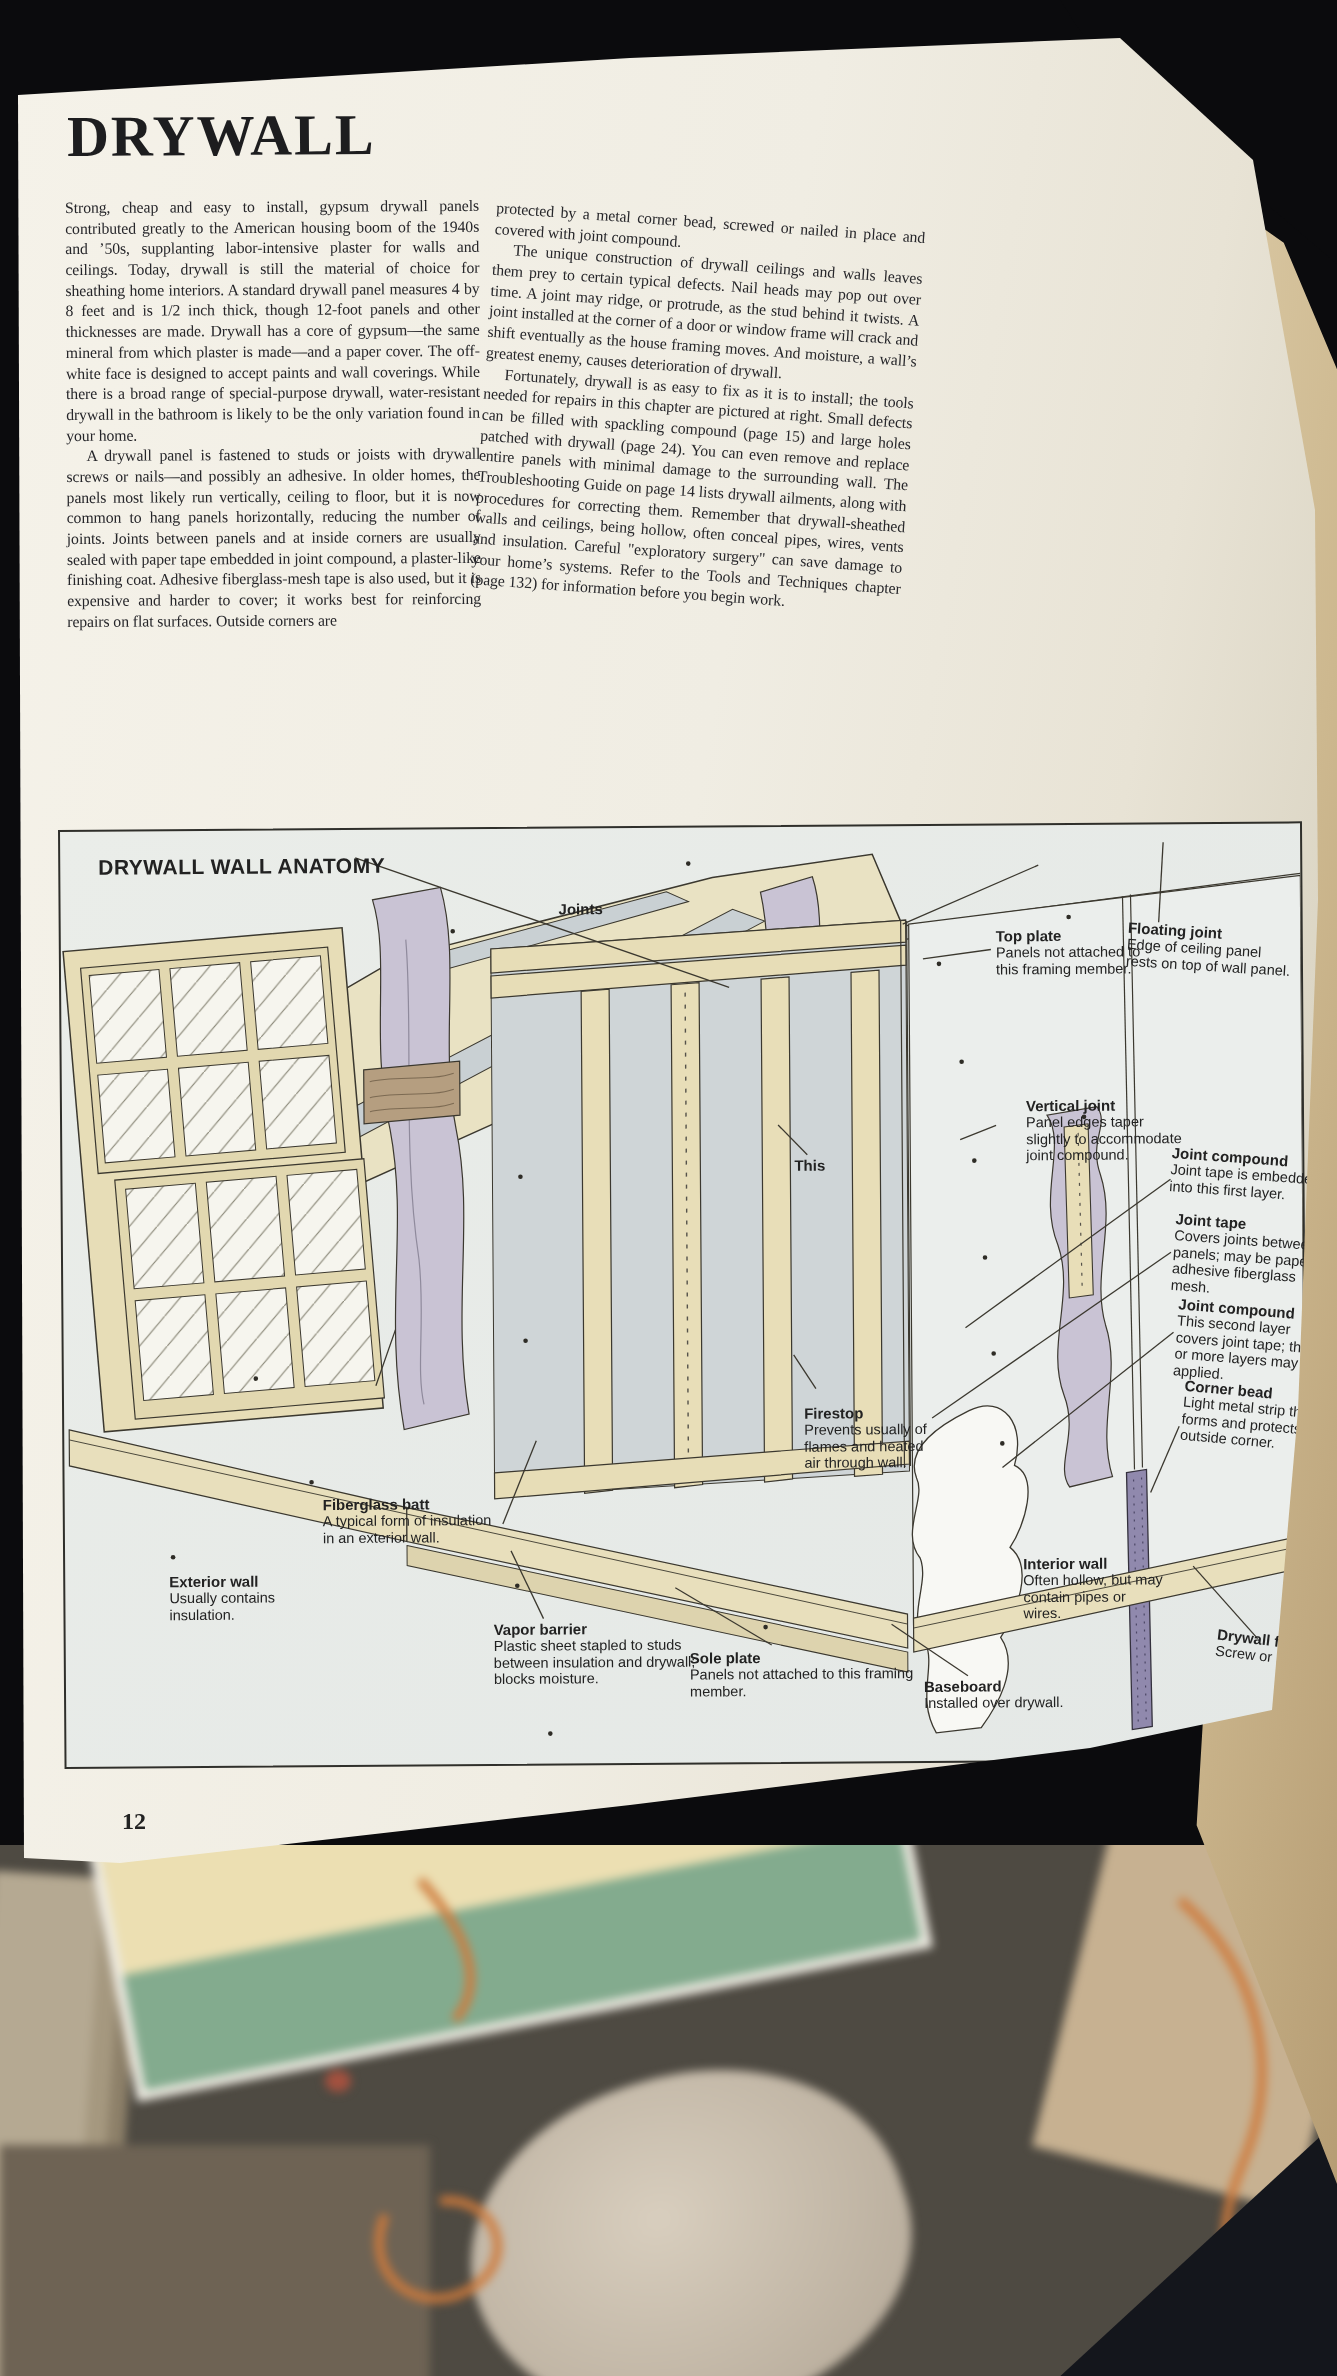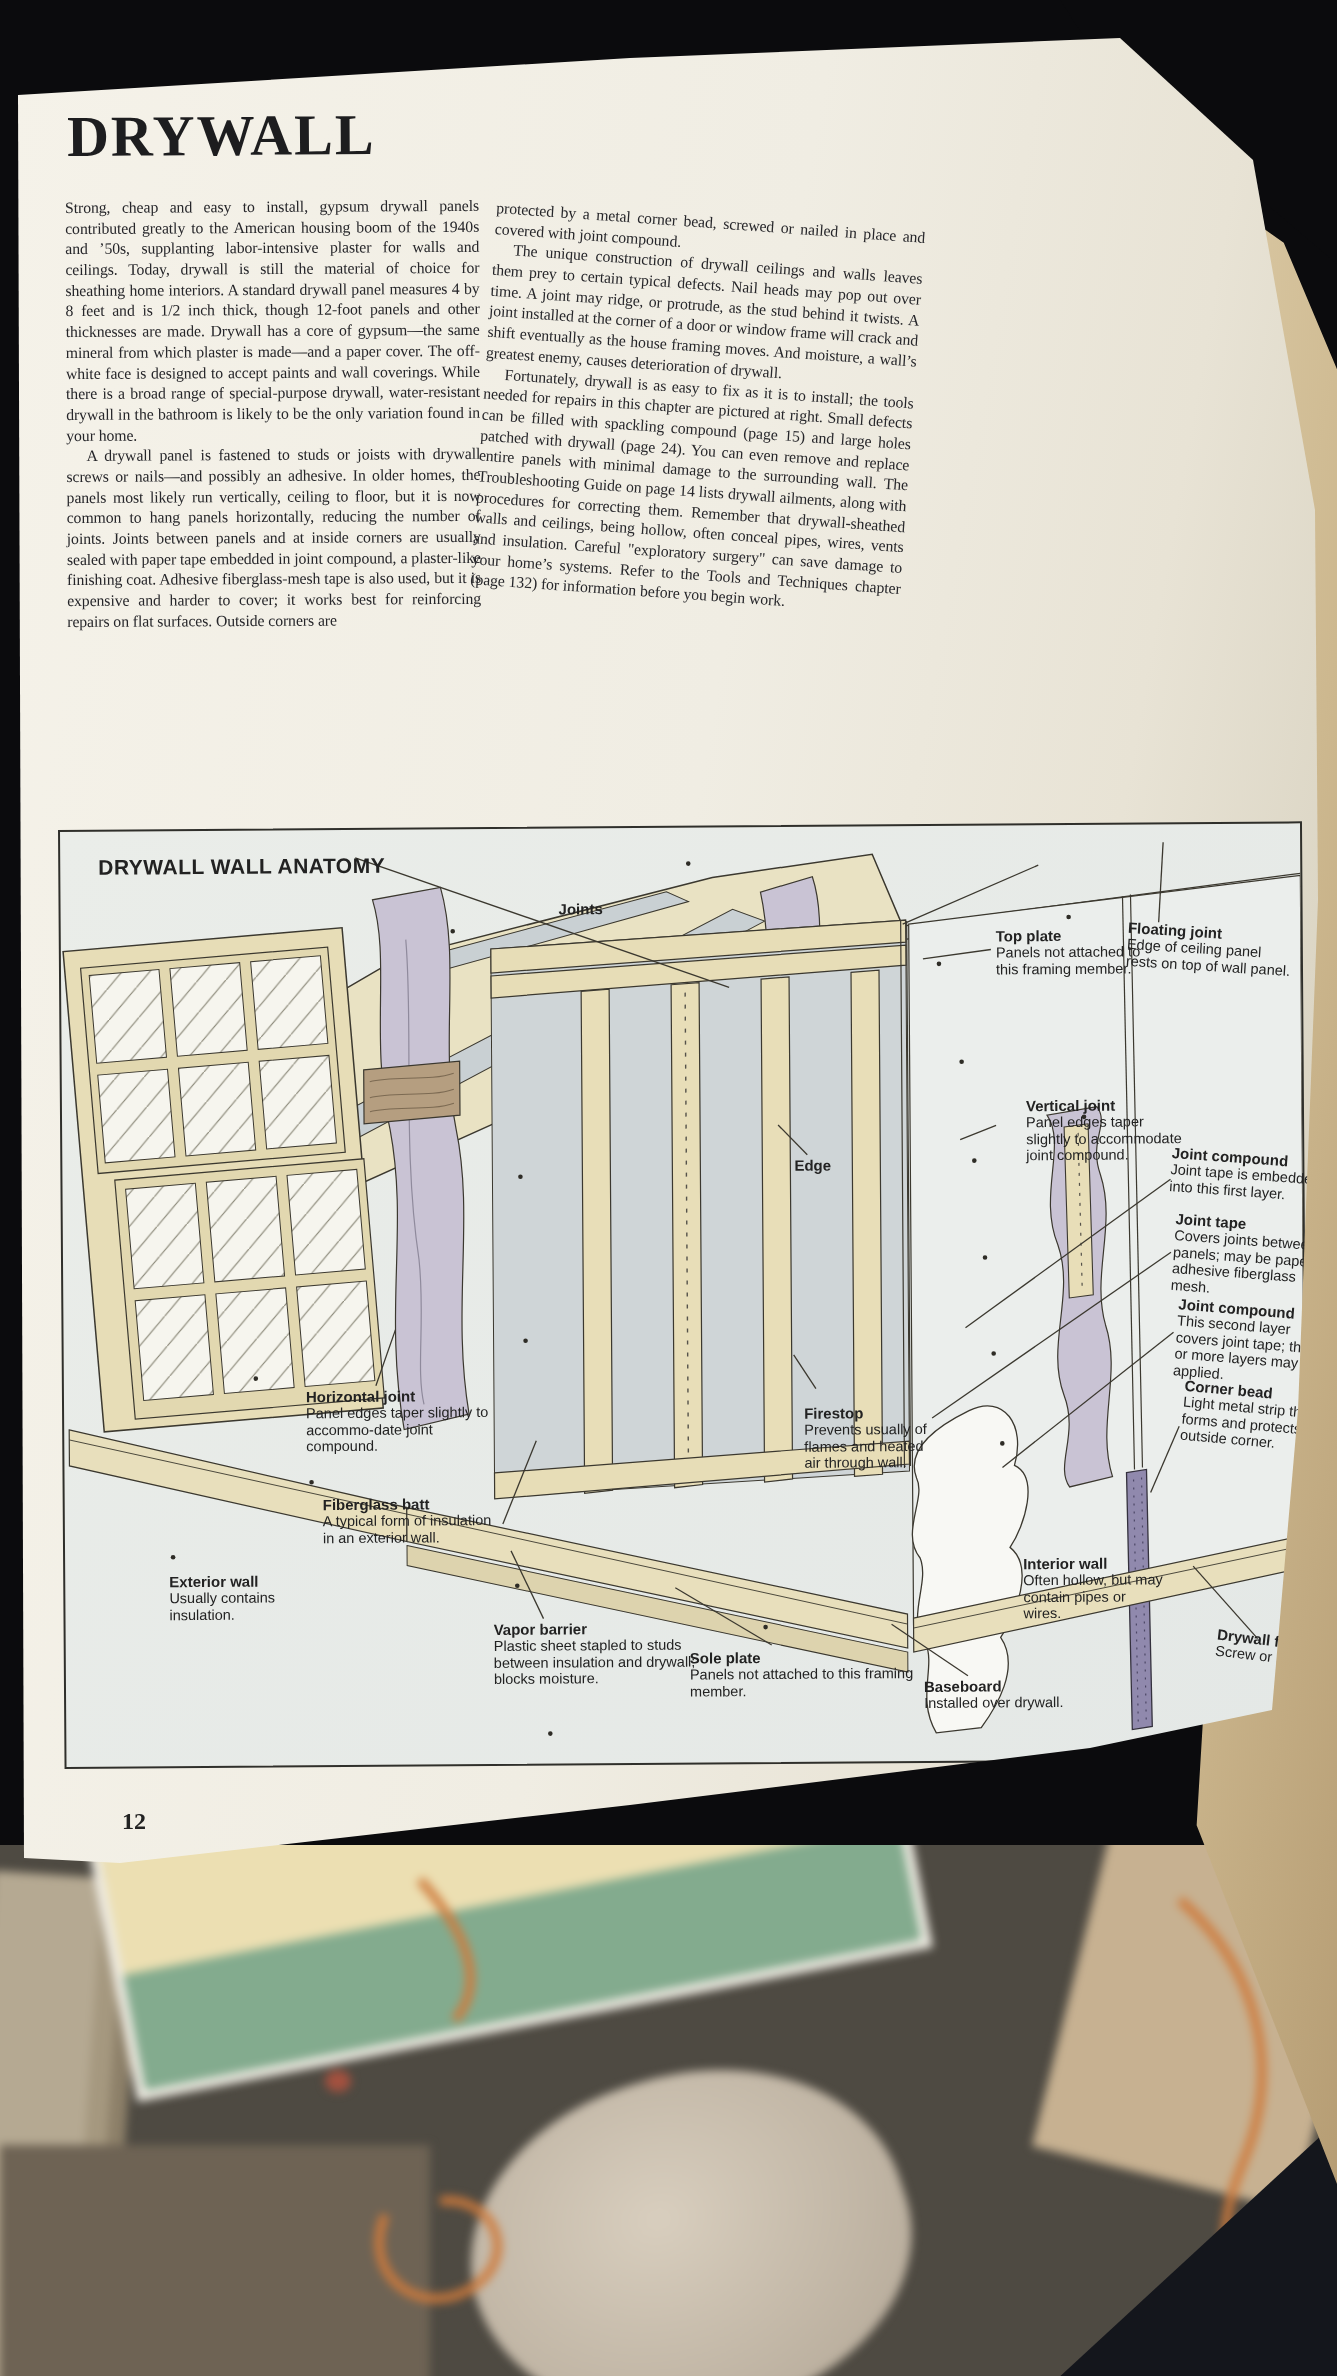--- a/index.html
+++ b/index.html
@@ -234,43 +234,39 @@
       </div>
     <div class="dlabel" style="left:1066px;top:100px;width:165px;transform:rotate(4deg)">
       <b>Floating joint</b>
         <span>Edge of ceiling panel rests on top of wall panel.</span>
       </div>
     <div class="dlabel" style="left:964px;top:272px;width:165px">
       <b>Vertical joint</b>
         <span>Panel edges taper slightly to accommodate joint compound.</span>
       </div>
     <div class="dlabel" style="left:732px;top:330px;width:80px">
-      <b>Edge</b>
+      <b>This</b>
         <span></span>
       </div>
     <div class="dlabel" style="left:1108px;top:326px;width:160px;transform:rotate(4.5deg)">
       <b>Joint compound</b>
         <span>Joint tape is embedded into this first layer.</span>
       </div>
     <div class="dlabel" style="left:1110px;top:392px;width:160px;transform:rotate(4.5deg)">
       <b>Joint tape</b>
         <span>Covers joints between panels; may be paper or adhesive fiberglass mesh.</span>
       </div>
     <div class="dlabel" style="left:1112px;top:478px;width:160px;transform:rotate(5deg)">
       <b>Joint compound</b>
         <span>This second layer covers joint tape; three or more layers may be applied.</span>
       </div>
     <div class="dlabel" style="left:1118px;top:560px;width:158px;transform:rotate(5.5deg)">
       <b>Corner bead</b>
         <span>Light metal strip that forms and protects outside corner.</span>
       </div>
-    <div class="dlabel" style="left:242px;top:558px;width:190px">
-      <b>Horizontal joint</b>
-        <span>Panel edges taper slightly to accommo-date joint compound.</span>
-      </div>
     <div class="dlabel" style="left:740px;top:578px;width:130px">
       <b>Firestop</b>
         <span>Prevents usually of flames and heated air through wall.</span>
       </div>
     <div class="dlabel" style="left:258px;top:666px;width:175px">
       <b>Fiberglass batt</b>
         <span>A typical form of insulation in an exterior wall.</span>
       </div>
     <div class="dlabel" style="left:958px;top:730px;width:140px">
       <b>Interior wall</b>

